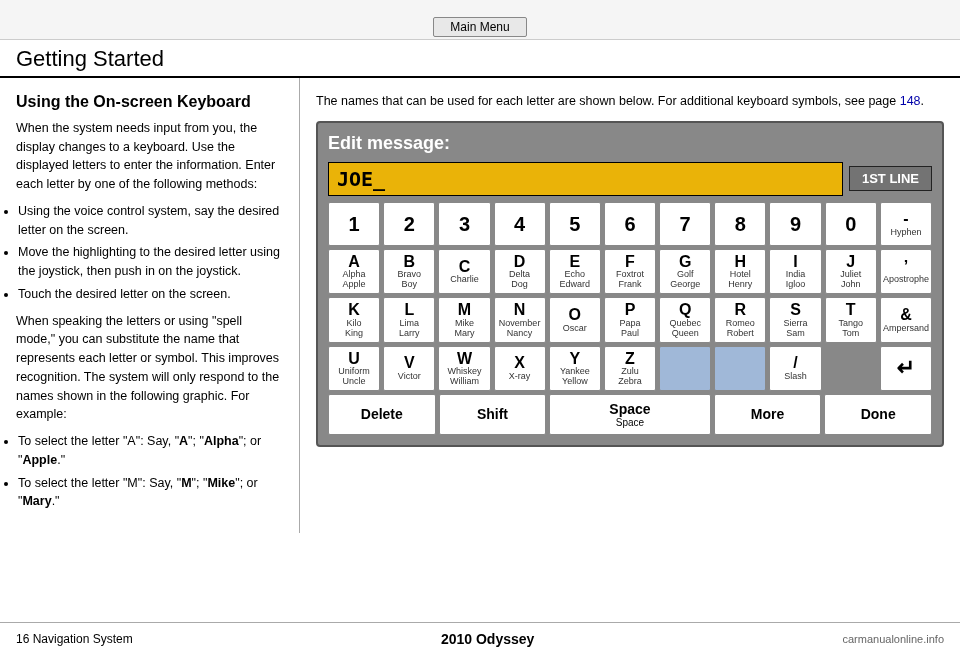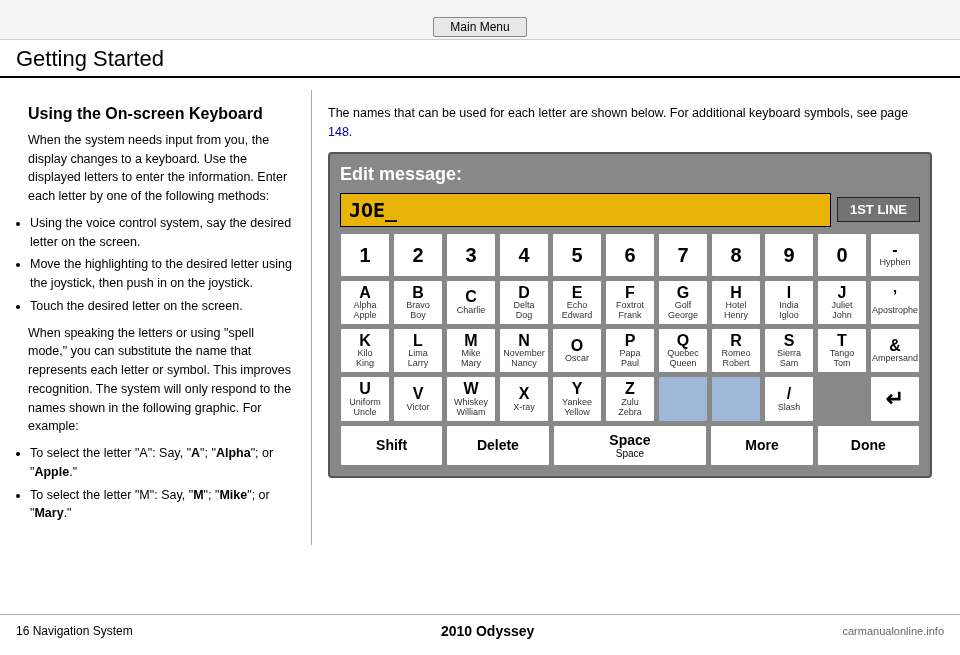--- a/index.html
+++ b/index.html
@@ -36,21 +36,21 @@
     }
     .page-title {
       font-size: 22px;
       font-weight: normal;
     }
 
     
     .content-area {
       display: flex;
       flex-direction: row;
-      padding: 12px;
+      padding: 0;
     }
 
     
     .left-col {
       width: 300px;
       padding: 14px 16px 14px 16px;
       border-right: 1px solid #aaa;
       flex-shrink: 0;
     }
     .section-heading {
@@ -210,21 +210,21 @@
 
     
     .page-footer {
       display: flex;
       justify-content: space-between;
       align-items: center;
       padding: 8px 16px;
       border-top: 1px solid #aaa;
       margin-top: auto;
       position: absolute;
-      bottom: 8px;
+      bottom: 0;
       left: 0;
       right: 0;
     }
     .footer-left { font-size: 12px; }
     .footer-center { font-size: 14px; font-weight: bold; }
     .footer-right { font-size: 11px; color: #666; }
 
     .page-wrapper {
       position: relative;
       min-height: 655px;
@@ -462,24 +462,24 @@
               </div>
               <div class="key key-empty"></div>
               <div class="key">
                 <span class="key-main" style="font-size: 22px;">↵</span>
               </div>
             </div>
           </div>
 
         <div class="bottom-row" id="bottom-row-container">
             <div class="bottom-key">
+              <span>Delete</span>
+            </div>
+            <div class="bottom-key">
               <span>Shift</span>
-            </div>
-            <div class="bottom-key">
-              <span>Delete</span>
             </div>
             <div class="bottom-key">
               <span>Space</span>
               <span class="bk-sub">Space</span>
             </div>
             <div class="bottom-key">
               <span>More</span>
             </div>
             <div class="bottom-key">
               <span>Done</span>

